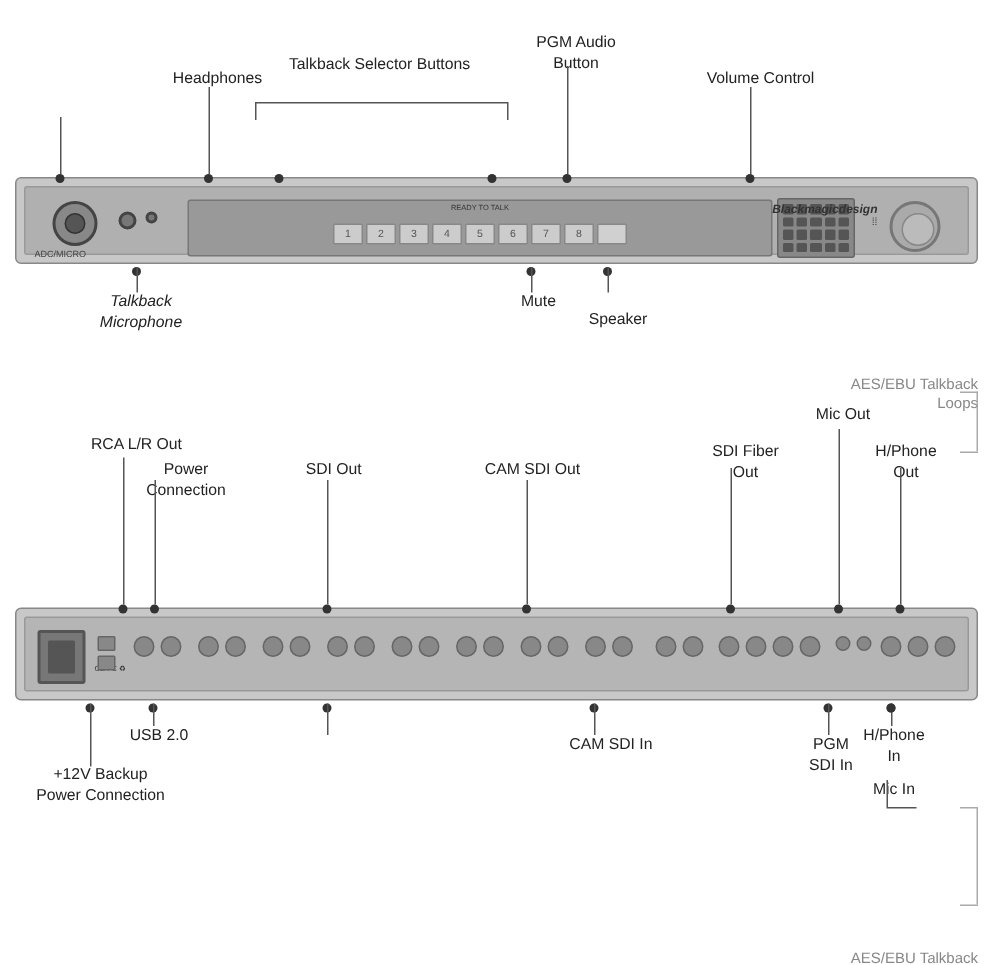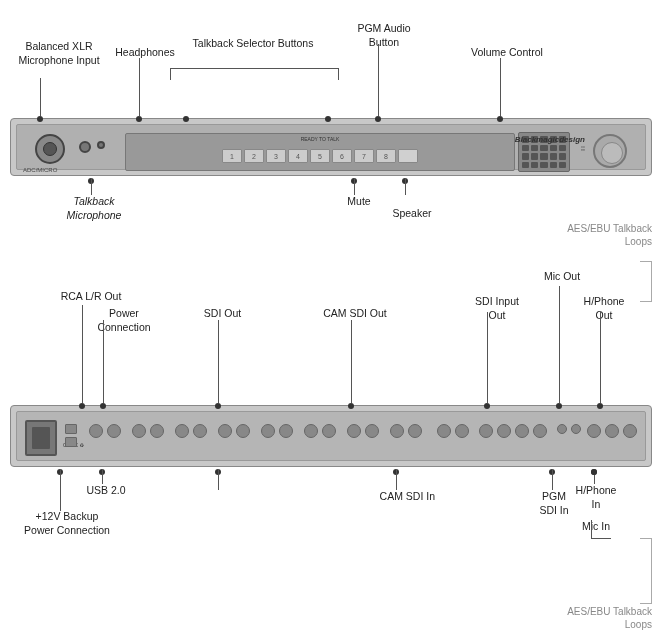--- a/index.html
+++ b/index.html
@@ -19,21 +19,21 @@
       height: 643px;
     }
 
     
     .label {
       position: absolute;
       text-align: center;
       line-height: 1.3;
       font-size: 10.5px;
     }
-    .label-right { text-align: right; }
+    .label-right { text-align: right; margin-top: 28px; }
 
     
     .dot {
       position: absolute;
       width: 6px;
       height: 6px;
       border-radius: 50%;
       background: #333;
     }
 
@@ -342,22 +342,20 @@
 
       <div class="rp-connector" style="left:540px;top:12px;width:10px;height:10px;"></div>
       <div class="rp-connector" style="left:554px;top:12px;width:10px;height:10px;"></div>
 
       <div class="rp-connector" style="left:570px;top:12px;"></div>
       <div class="rp-connector" style="left:588px;top:12px;"></div>
       <div class="rp-connector" style="left:606px;top:12px;"></div>
     </div>
   </div>
 
-  <div class="label" style="left:14px;top:40px;width:90px;text-align:center;">Balanced XLR
-Microphone Input</div>
 
   <div class="dot" style="left:37px;top:116px;"></div>
   <div class="line-v" style="left:40px;top:78px;height:38px;"></div>
 
   <div class="label" style="left:115px;top:46px;width:60px;text-align:center;">Headphones</div>
   <div class="dot" style="left:136px;top:116px;"></div>
   <div class="line-v" style="left:139px;top:58px;height:58px;"></div>
 
   <div class="label" style="left:157px;top:37px;width:192px;text-align:center;">Talkback Selector Buttons</div>
 
@@ -406,21 +404,21 @@
   <div class="line-v" style="left:103px;top:320px;height:83px;"></div>
 
   <div class="label" style="left:195px;top:307px;width:55px;text-align:center;">SDI Out</div>
   <div class="dot" style="left:215px;top:403px;"></div>
   <div class="line-v" style="left:218px;top:320px;height:83px;"></div>
 
   <div class="label" style="left:320px;top:307px;width:70px;text-align:center;">CAM SDI Out</div>
   <div class="dot" style="left:348px;top:403px;"></div>
   <div class="line-v" style="left:351px;top:320px;height:83px;"></div>
 
-  <div class="label" style="left:466px;top:295px;width:62px;text-align:center;">SDI Input
+  <div class="label" style="left:466px;top:295px;width:62px;text-align:center;">SDI Fiber
 Out</div>
   <div class="dot" style="left:484px;top:403px;"></div>
   <div class="line-v" style="left:487px;top:312px;height:91px;"></div>
 
   <div class="label" style="left:542px;top:270px;width:40px;text-align:center;">Mic
 Out</div>
   <div class="dot" style="left:556px;top:403px;"></div>
   <div class="line-v" style="left:559px;top:286px;height:117px;"></div>
 
   <div class="label" style="left:578px;top:295px;width:52px;text-align:center;">H/Phone

